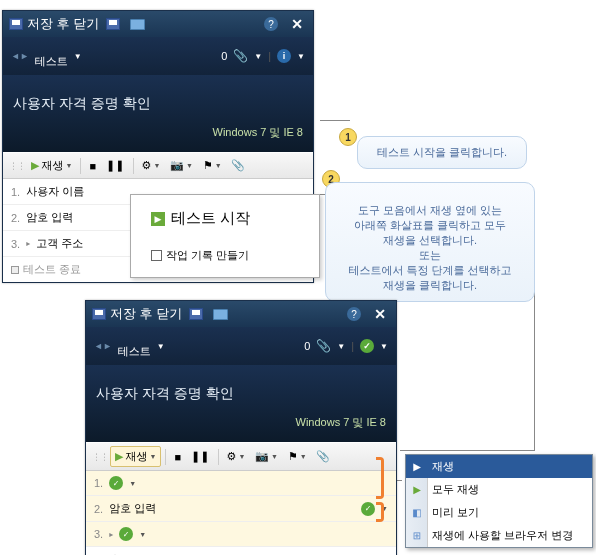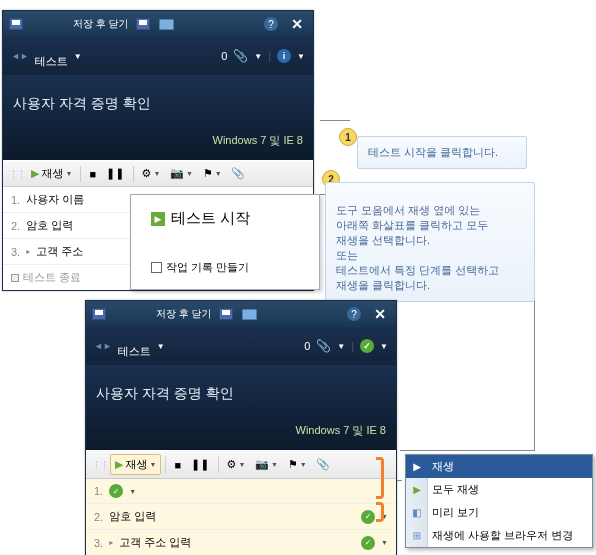--- a/index.html
+++ b/index.html
@@ -2,64 +2,64 @@
 <html><head>
 <meta charset="utf-8">
 <style>
   * { margin: 0; padding: 0; box-sizing: border-box; }
   body { font-family: "Malgun Gothic", "Segoe UI", sans-serif; font-size: 11px; background: #fff; width: 596px; height: 555px; position: relative; }
   
   .window { position: absolute; border: 1px solid #1a2f4a; background: #fff; box-shadow: 0 0 2px rgba(0,0,0,0.3); }
   
   .titlebar { background: linear-gradient(#2a4a6a, #1a3553); height: 26px; display: flex; align-items: center; padding: 0 6px; gap: 6px; }
   .titlebar-left { display: flex; align-items: center; gap: 4px; flex: 1; }
-  .titlebar-text { color: #fff; font-size: 10px; margin-left: 46px; }
+  .titlebar-text { color: #fff; font-size: 13px; }
   .titlebar-icon { width: 14px; height: 14px; display: flex; align-items: center; justify-content: center; }
   .tb-btn { width: 20px; height: 18px; display: flex; align-items: center; justify-content: center; cursor: pointer; }
   .tb-close { color: #fff; font-size: 14px; font-weight: bold; }
   .tb-help { color: #fff; background: #3a6a9a; border-radius: 8px; width: 14px; height: 14px; font-size: 10px; display: flex; align-items: center; justify-content: center; }
   
   .darkbar { background: linear-gradient(#1a3050, #12233a); color: #fff; padding: 6px 8px; display: flex; align-items: center; gap: 6px; }
   .arrows { color: #6a8aaa; font-size: 9px; }
   .tab-text { color: #fff; font-size: 11px; margin-top: 11px; }
   .dropdown-arrow { color: #fff; font-size: 8px; }
   .spacer { flex: 1; }
   .counter { color: #fff; font-size: 11px; }
   .clip-icon { color: #aaa; font-size: 12px; }
   .pipe { color: #555; }
   .info-badge { background: #2a6aaa; color: #fff; border-radius: 7px; width: 14px; height: 14px; font-size: 9px; font-weight: bold; display: flex; align-items: center; justify-content: center; }
   .check-badge { background: #5aaa3a; color: #fff; border-radius: 7px; width: 14px; height: 14px; font-size: 9px; font-weight: bold; display: flex; align-items: center; justify-content: center; }
   
   .title-section { background: linear-gradient(#1a3050, #0c1a2a); color: #fff; padding: 20px 10px 12px; }
   .main-title { font-size: 14px; color: #e8f0f8; }
-  .env-text { text-align: right; color: #c8e0a8; font-size: 11px; margin-top: 20px; }
+  .env-text { text-align: right; color: #c8e0a8; font-size: 11px; margin-top: 12px; }
   
   .toolbar { background: linear-gradient(#f8f8f8, #e8e8e8); border-top: 1px solid #fff; border-bottom: 1px solid #ccc; padding: 3px 6px; display: flex; align-items: center; gap: 2px; }
   .tb-item { padding: 2px 4px; display: flex; align-items: center; gap: 2px; cursor: pointer; font-size: 11px; }
   .tb-item.active { background: #fef5d8; border: 1px solid #d8c070; border-radius: 2px; }
   .tb-sep { width: 1px; height: 16px; background: #ccc; margin: 0 2px; }
   .small-arrow { font-size: 7px; color: #555; }
   
   .steps-list { background: #fff; }
   .step-row { display: flex; align-items: center; padding: 5px 8px; border-bottom: 1px solid #eee; gap: 6px; }
   .step-row.done { background: #fef8e0; }
   .step-num { color: #888; font-size: 11px; }
   .step-text { flex: 1; font-size: 11px; }
   .step-text.done { color: #000; }
   .step-check { width: 14px; height: 14px; background: #5aaa3a; border-radius: 7px; color: #fff; font-size: 8px; display: flex; align-items: center; justify-content: center; }
   .step-end { color: #999; padding: 5px 8px; font-size: 11px; display: flex; align-items: center; gap: 4px; }
   .sq { width: 8px; height: 8px; border: 1px solid #999; background: #eee; }
   
   .popup { position: absolute; background: #fff; border: 1px solid #aaa; box-shadow: 2px 2px 4px rgba(0,0,0,0.2); padding: 14px 20px; }
   .popup-title { font-size: 15px; display: flex; align-items: center; gap: 6px; }
   .play-icon { width: 14px; height: 14px; background: #6aaa3a; display: flex; align-items: center; justify-content: center; color: #fff; font-size: 9px; }
-  .popup-check { margin-top: 32px; display: flex; align-items: center; gap: 4px; font-size: 11px; }
+  .popup-check { margin-top: 20px; display: flex; align-items: center; gap: 4px; font-size: 11px; }
   .cb { width: 11px; height: 11px; border: 1px solid #666; }
   
-  .callout { position: absolute; background: linear-gradient(#f8fbff, #eaf2fa); border: 1px solid #c0d4ea; padding: 8px 10px; font-size: 11px; color: #4a6a9a; border-radius: 2px; }
+  .callout { position: absolute; background: linear-gradient(#f8fbff, #eaf2fa); border: 1px solid #c0d4ea; padding: 8px 10px; font-size: 11px; color: #4a6a9a; border-radius: 10px; text-align: center; }
   .callout-num { position: absolute; width: 18px; height: 18px; background: #f8d860; border: 1px solid #c8a840; border-radius: 9px; display: flex; align-items: center; justify-content: center; font-size: 10px; font-weight: bold; color: #333; }
   
   .context-menu { position: absolute; background: #fff; border: 1px solid #7a8a9a; box-shadow: 2px 2px 4px rgba(0,0,0,0.3); }
   .cm-item { padding: 4px 10px 4px 26px; font-size: 11px; display: flex; align-items: center; position: relative; cursor: pointer; }
   .cm-item.hl { background: #2a5a9a; color: #fff; }
   .cm-icon { position: absolute; left: 4px; width: 14px; height: 14px; display: flex; align-items: center; justify-content: center; font-size: 10px; }
   .cm-iconbar { position: absolute; left: 0; top: 0; bottom: 0; width: 22px; background: linear-gradient(90deg, #e8eef5, #dde5ee); border-right: 1px solid #ccc; }
   
   .line { position: absolute; background: #888; }
   
@@ -246,21 +246,20 @@
     </div>
     <div class="step-row done">
       <span class="step-num">2.</span>
       <span class="step-text done">암호 입력</span>
       <span class="step-check">✓</span>
       <span class="small-arrow">▼</span>
     </div>
     <div class="step-row done">
       <span class="step-num">3.</span>
       <span class="thin-arrow">▸</span>
-      <span class="step-text done">고객 주소 입력</span>
       <span class="step-check">✓</span>
       <span class="small-arrow">▼</span>
     </div>
     <div class="step-end">
       <span class="sq"></span>
       <span>테스트 종료</span>
     </div>
   </div>
 </div>
 

